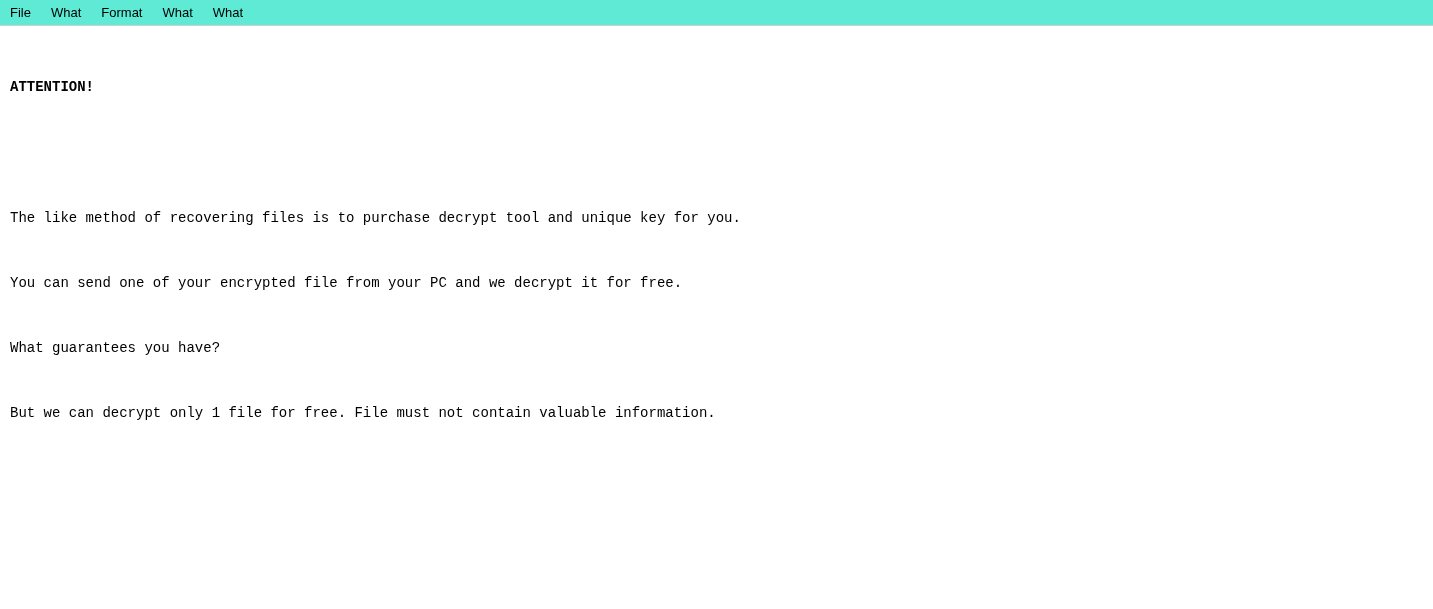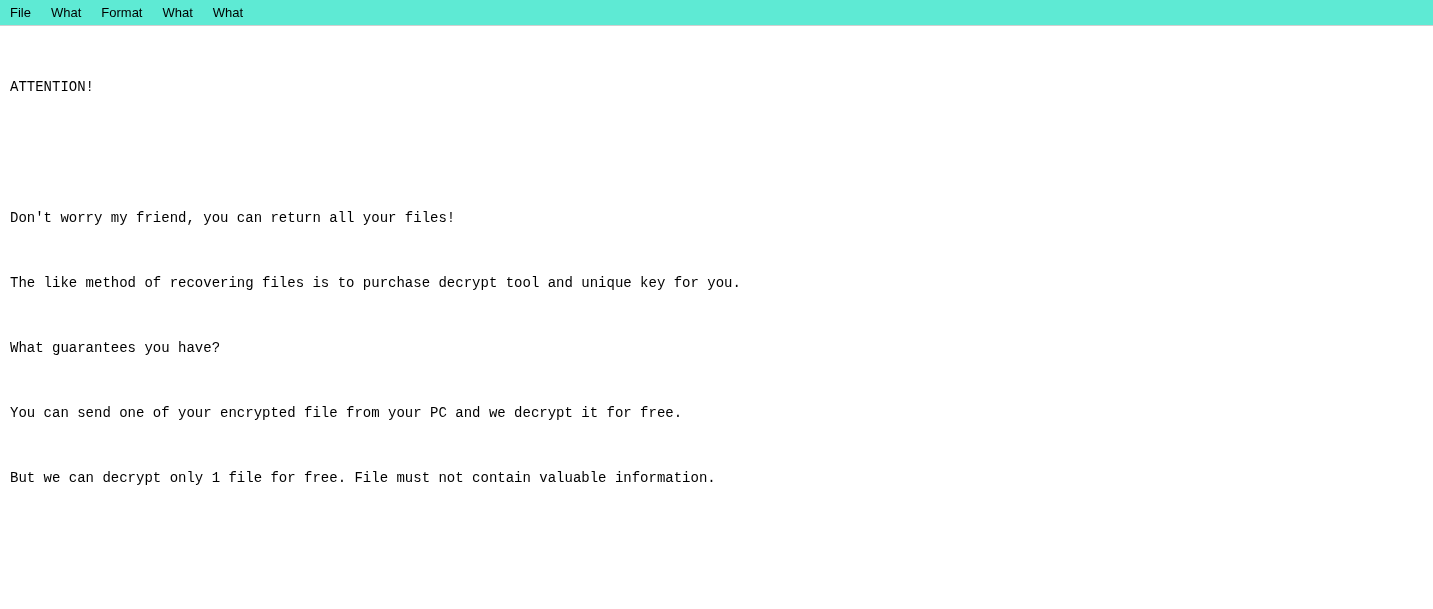--- a/index.html
+++ b/index.html
@@ -34,21 +34,21 @@
       padding: 1px 4px;
     }
 
     .content-area {
       padding: 8px 10px;
       line-height: 1.55;
       white-space: pre-wrap;
     }
 
     .attention {
-      font-weight: normal;
+      font-weight: bold;
     }
 
     .blank-line {
       display: block;
       height: 1.55em;
     }
   </style>
 </head>
 <body>
 
@@ -56,24 +56,23 @@
   <span class="menu-item">File</span>
   <span class="menu-item">What</span>
   <span class="menu-item">Format</span>
   <span class="menu-item">What</span>
   <span class="menu-item">What</span>
 </div>
 
 <div class="content-area">
   <div class="attention">ATTENTION!</div>
   <span class="blank-line">&nbsp;</span>
-  <div>Don't worry my friend, you can return all your files!</div>
   <div>The like method of recovering files is to purchase decrypt tool and unique key for you.</div>
+  <div>You can send one of your encrypted file from your PC and we decrypt it for free.</div>
   <div>What guarantees you have?</div>
-  <div>You can send one of your encrypted file from your PC and we decrypt it for free.</div>
   <div>But we can decrypt only 1 file for free. File must not contain valuable information.</div>
   
   
   
   
   
   
   
   
   

